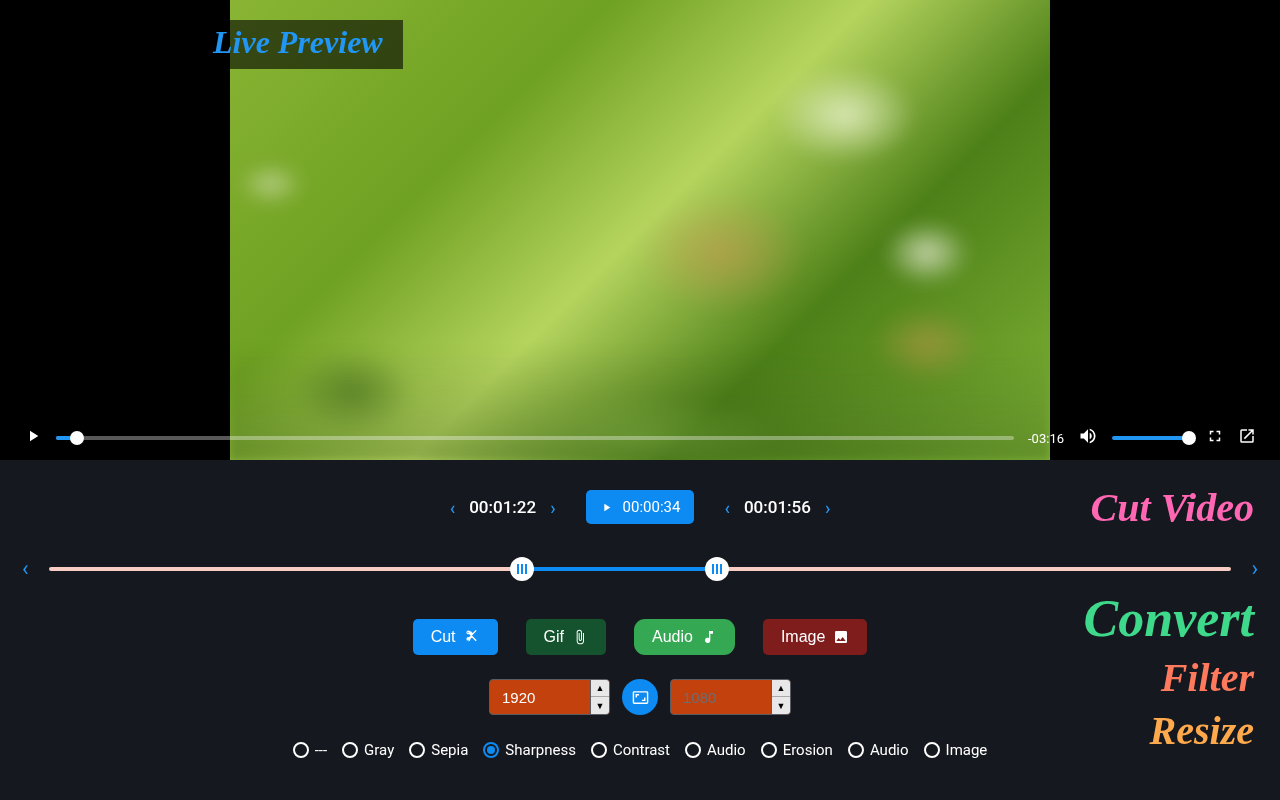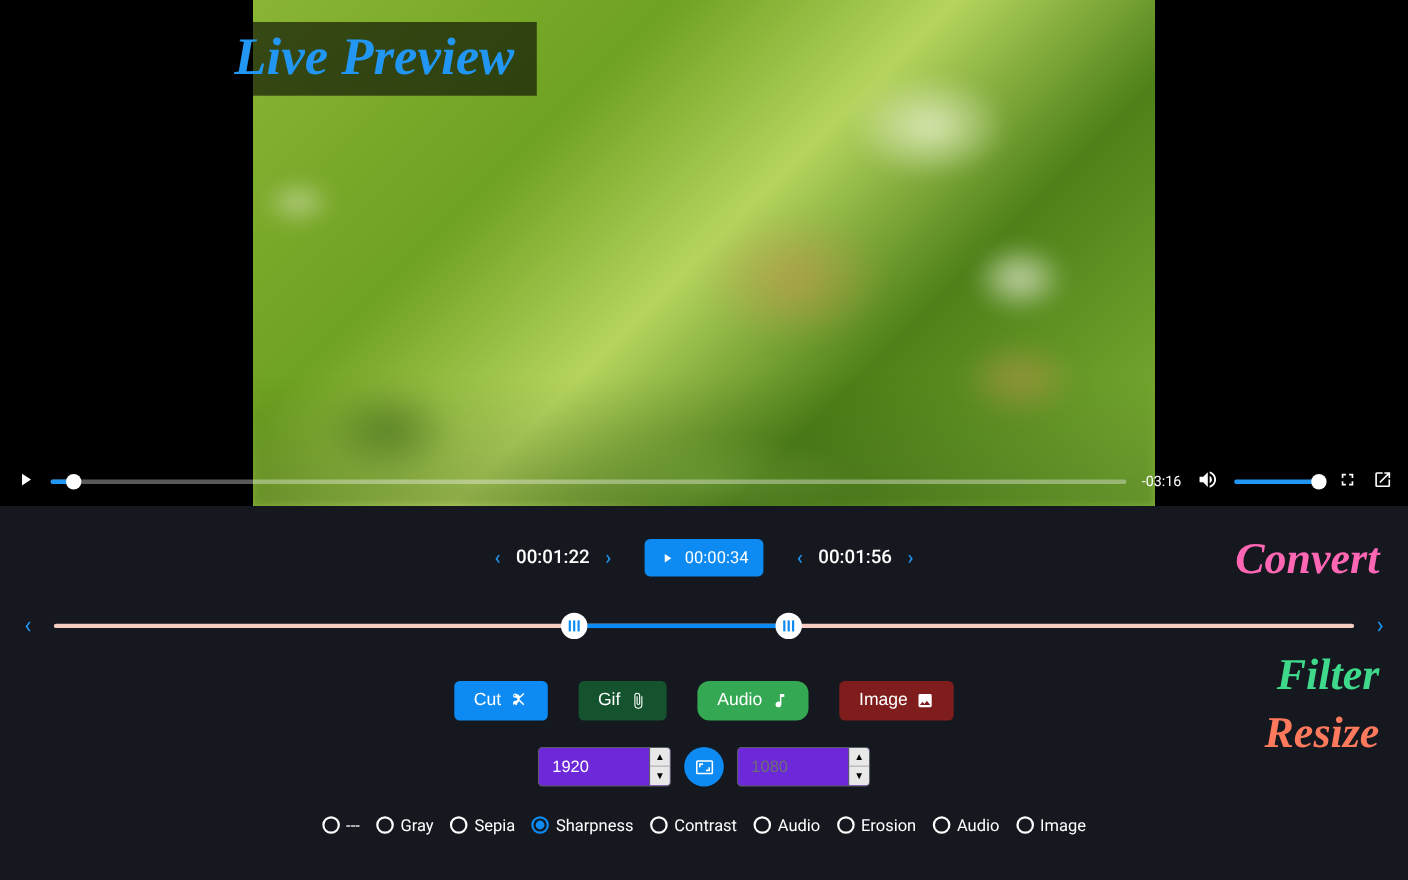--- a/index.html
+++ b/index.html
@@ -11,33 +11,33 @@
   radial-gradient(ellipse 80px 60px at 85% 55%, rgba(245,245,230,0.7) 0%, transparent 55%),
   radial-gradient(ellipse 100px 70px at 15% 85%, rgba(70,110,30,0.6) 0%, transparent 60%),
   radial-gradient(ellipse 60px 40px at 5% 40%, rgba(240,240,220,0.5) 0%, transparent 55%),
   radial-gradient(ellipse 140px 100px at 60% 55%, rgba(200,150,80,0.55) 0%, transparent 60%),
   radial-gradient(ellipse 100px 70px at 85% 75%, rgba(200,150,80,0.5) 0%, transparent 55%);
   filter: blur(8px); }
 .video-frame::after { content: ""; position: absolute; inset: 0; background:
   linear-gradient(180deg, transparent 0%, transparent 75%, rgba(40,70,20,0.3) 100%),
   radial-gradient(ellipse 200px 60px at 50% 95%, rgba(140,190,70,0.6) 0%, transparent 70%);
   filter: blur(4px); }
-.overlay-label { position: absolute; left: 195px; top: 20px; background: rgba(0,0,0,0.6); padding: 4px 20px 8px 18px; font-family: "Comic Sans MS", cursive; font-size: 48px; font-weight: bold; font-style: italic; color: #2196f3; z-index: 5; }
-.player-controls { position: absolute; left: 0; bottom: 0; width: 1280px; height: 44px; display: flex; align-items: center; padding: 0 14px; gap: 14px; z-index: 10; }
+.overlay-label { position: absolute; left: 195px; top: 20px; background: rgba(0,0,0,0.6); padding: 4px 20px 8px 18px; font-family: "Comic Sans MS", cursive; font-size: 32px; font-weight: bold; font-style: italic; color: #2196f3; z-index: 5; }
+.player-controls { position: absolute; left: 0; bottom: 0; width: 1280px; height: 44px; display: flex; align-items: center; padding: 0 24px; gap: 14px; z-index: 10; }
 .play-icon svg, .vol-icon svg, .fs-icon svg, .ext-icon svg { fill: #fff; }
 .progress-track { flex: 1; height: 4px; background: rgba(255,255,255,0.35); position: relative; border-radius: 2px; }
 .progress-fill { position: absolute; left: 0; top: 0; height: 4px; background: #2196f3; width: 20px; border-radius: 2px; }
 .progress-thumb { position: absolute; left: 14px; top: -5px; width: 14px; height: 14px; background: #fff; border-radius: 50%; }
 .time-remain { color: #fff; font-size: 13px; }
 .vol-track { width: 80px; height: 4px; background: #2196f3; position: relative; border-radius: 2px; }
 .vol-thumb { position: absolute; right: -4px; top: -5px; width: 14px; height: 14px; background: #fff; border-radius: 50%; }
 .editor-area { width: 1280px; height: 340px; background: #15181e; position: relative; padding-top: 30px; }
 .side-labels { position: absolute; right: 26px; top: 24px; text-align: right; font-family: "Comic Sans MS", cursive; font-style: italic; font-weight: bold; }
 .side-labels div:nth-child(1) { color: #ff66b3; font-size: 40px; }
-.side-labels div:nth-child(2) { color: #3fd98c; font-size: 40px; margin-top: 58px; }
+.side-labels div:nth-child(2) { color: #3fd98c; font-size: 52px; margin-top: 58px; }
 .side-labels div:nth-child(3) { color: #ff7a5c; font-size: 40px; margin-top: 6px; }
 .side-labels div:nth-child(4) { color: #ffa94d; font-size: 40px; margin-top: 6px; }
 .time-row { display: flex; align-items: center; justify-content: center; gap: 26px; }
 .time-group { display: flex; align-items: center; gap: 10px; color: #fff; font-size: 17px; font-weight: 500; }
 .chev { color: #2196f3; font-size: 18px; padding: 4px; cursor: pointer; user-select: none; }
 .play-chip { background: #0d8bf2; color: #fff; padding: 8px 14px; border-radius: 5px; display: flex; align-items: center; gap: 10px; font-size: 15px; cursor: pointer; }
 .play-chip svg { fill: #fff; }
 .range-row { display: flex; align-items: center; padding: 0 22px; margin-top: 32px; gap: 20px; }
 .range-arrow { color: #2196f3; font-size: 22px; cursor: pointer; user-select: none; }
 .range-track { flex: 1; height: 4px; background: #f7ccc3; position: relative; border-radius: 2px; }
@@ -45,21 +45,21 @@
 .range-thumb { position: absolute; top: -10px; width: 24px; height: 24px; background: #fff; border-radius: 50%; display: flex; align-items: center; justify-content: center; cursor: pointer; }
 .range-thumb span { width: 2px; height: 10px; background: #0d8bf2; margin: 0 1px; }
 .action-row { display: flex; justify-content: center; gap: 28px; margin-top: 38px; }
 .btn { padding: 9px 18px; border-radius: 5px; color: #fff; font-size: 16px; display: flex; align-items: center; gap: 8px; cursor: pointer; border: none; }
 .btn-blue { background: #0d8bf2; }
 .btn-pink { background: #14532d; }
 .btn-green { background: #34a853; border-radius: 11px; }
 .btn-red { background: #7f1d1d; }
 .btn svg { fill: #fff; width: 16px; height: 16px; }
 .size-row { display: flex; justify-content: center; align-items: center; gap: 12px; margin-top: 24px; }
-.num-input { display: flex; border: 1px solid #5a5d63; border-radius: 4px; overflow: hidden; background: #6d28d9; }
+.num-input { display: flex; border: 1px solid #5a5d63; border-radius: 4px; overflow: hidden; background: #c2410c; }
 .num-input input { width: 100px; background: transparent; border: none; color: #fff; padding: 8px 12px; font-size: 15px; outline: none; }
 .num-input input::placeholder { color: #6b6e75; }
 .num-input .spinners { display: flex; flex-direction: column; border-left: 1px solid #5a5d63; }
 .num-input .spinners div { width: 18px; height: 17px; display: flex; align-items: center; justify-content: center; background: #e8e8e8; color: #000; font-size: 9px; cursor: pointer; user-select: none; }
 .num-input .spinners div:first-child { border-bottom: 1px solid #aaa; }
 .ratio-btn { width: 36px; height: 36px; background: #0d8bf2; border-radius: 50%; display: flex; align-items: center; justify-content: center; cursor: pointer; }
 .ratio-btn svg { fill: #fff; }
 .filter-row { display: flex; justify-content: center; align-items: center; gap: 15px; margin-top: 26px; color: #fff; font-size: 15px; }
 .radio { display: flex; align-items: center; gap: 6px; cursor: pointer; }
 .radio-c { width: 16px; height: 16px; border: 2px solid #fff; border-radius: 50%; display: flex; align-items: center; justify-content: center; }
@@ -99,20 +99,21 @@
     <div class="ext-icon">
       <svg width="18" height="18" viewBox="0 0 24 24">
           <path d="M19 19H5V5h7V3H5a2 2 0 0 0-2 2v14a2 2 0 0 0 2 2h14a2 2 0 0 0 2-2v-7h-2v7zM14 3v2h3.6l-9.8 9.8 1.4 1.4L19 6.4V10h2V3h-7z"></path>
         </svg>
     </div>
   </div>
 </div>
 
 <div class="editor-area">
   <div class="side-labels">
+    <div>Cut Video</div>
     <div>Convert</div>
     <div>Filter</div>
     <div>Resize</div>
   </div>
 
   <div class="time-row">
     <div class="time-group">
       <span class="chev">‹</span>
       <span>00:01:22</span>
       <span class="chev">›</span>

